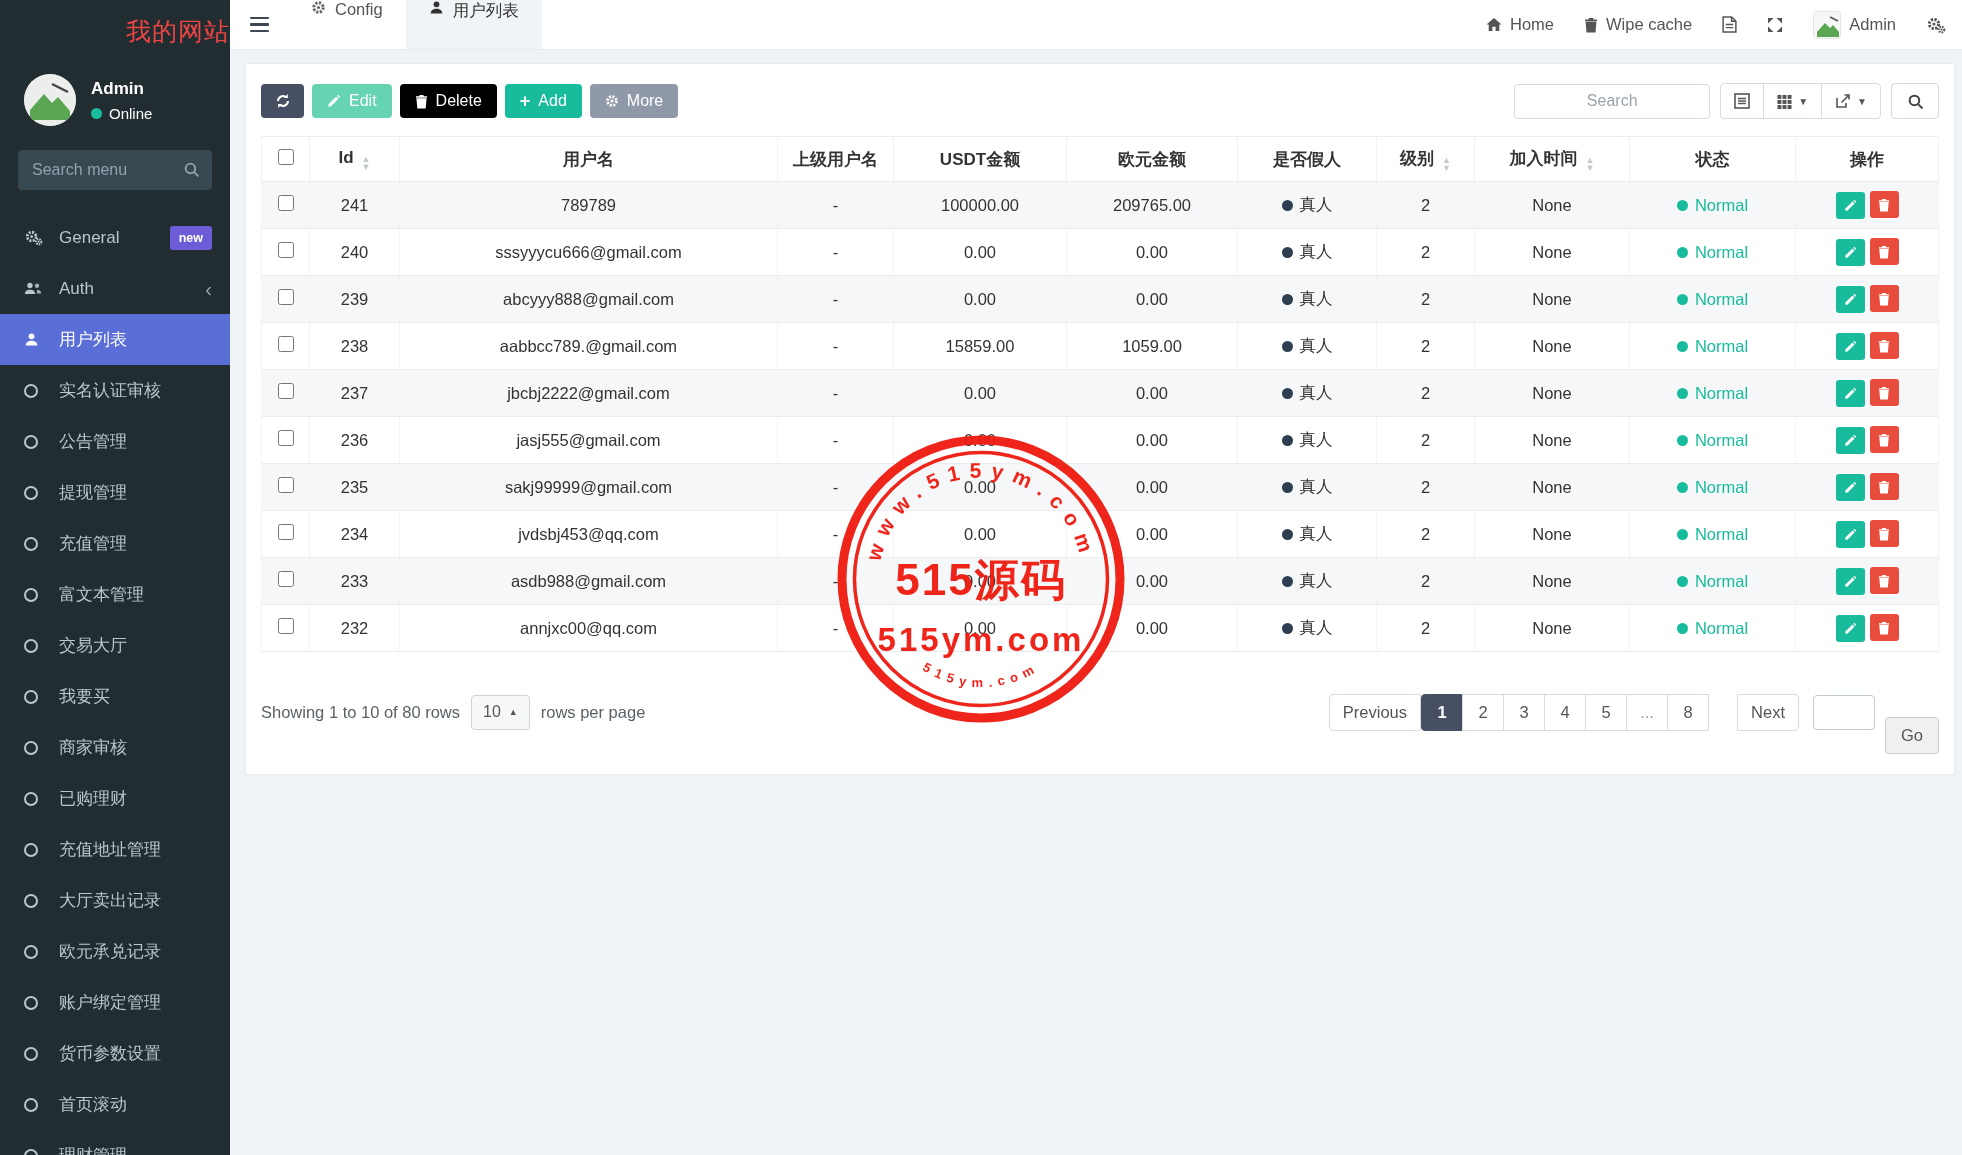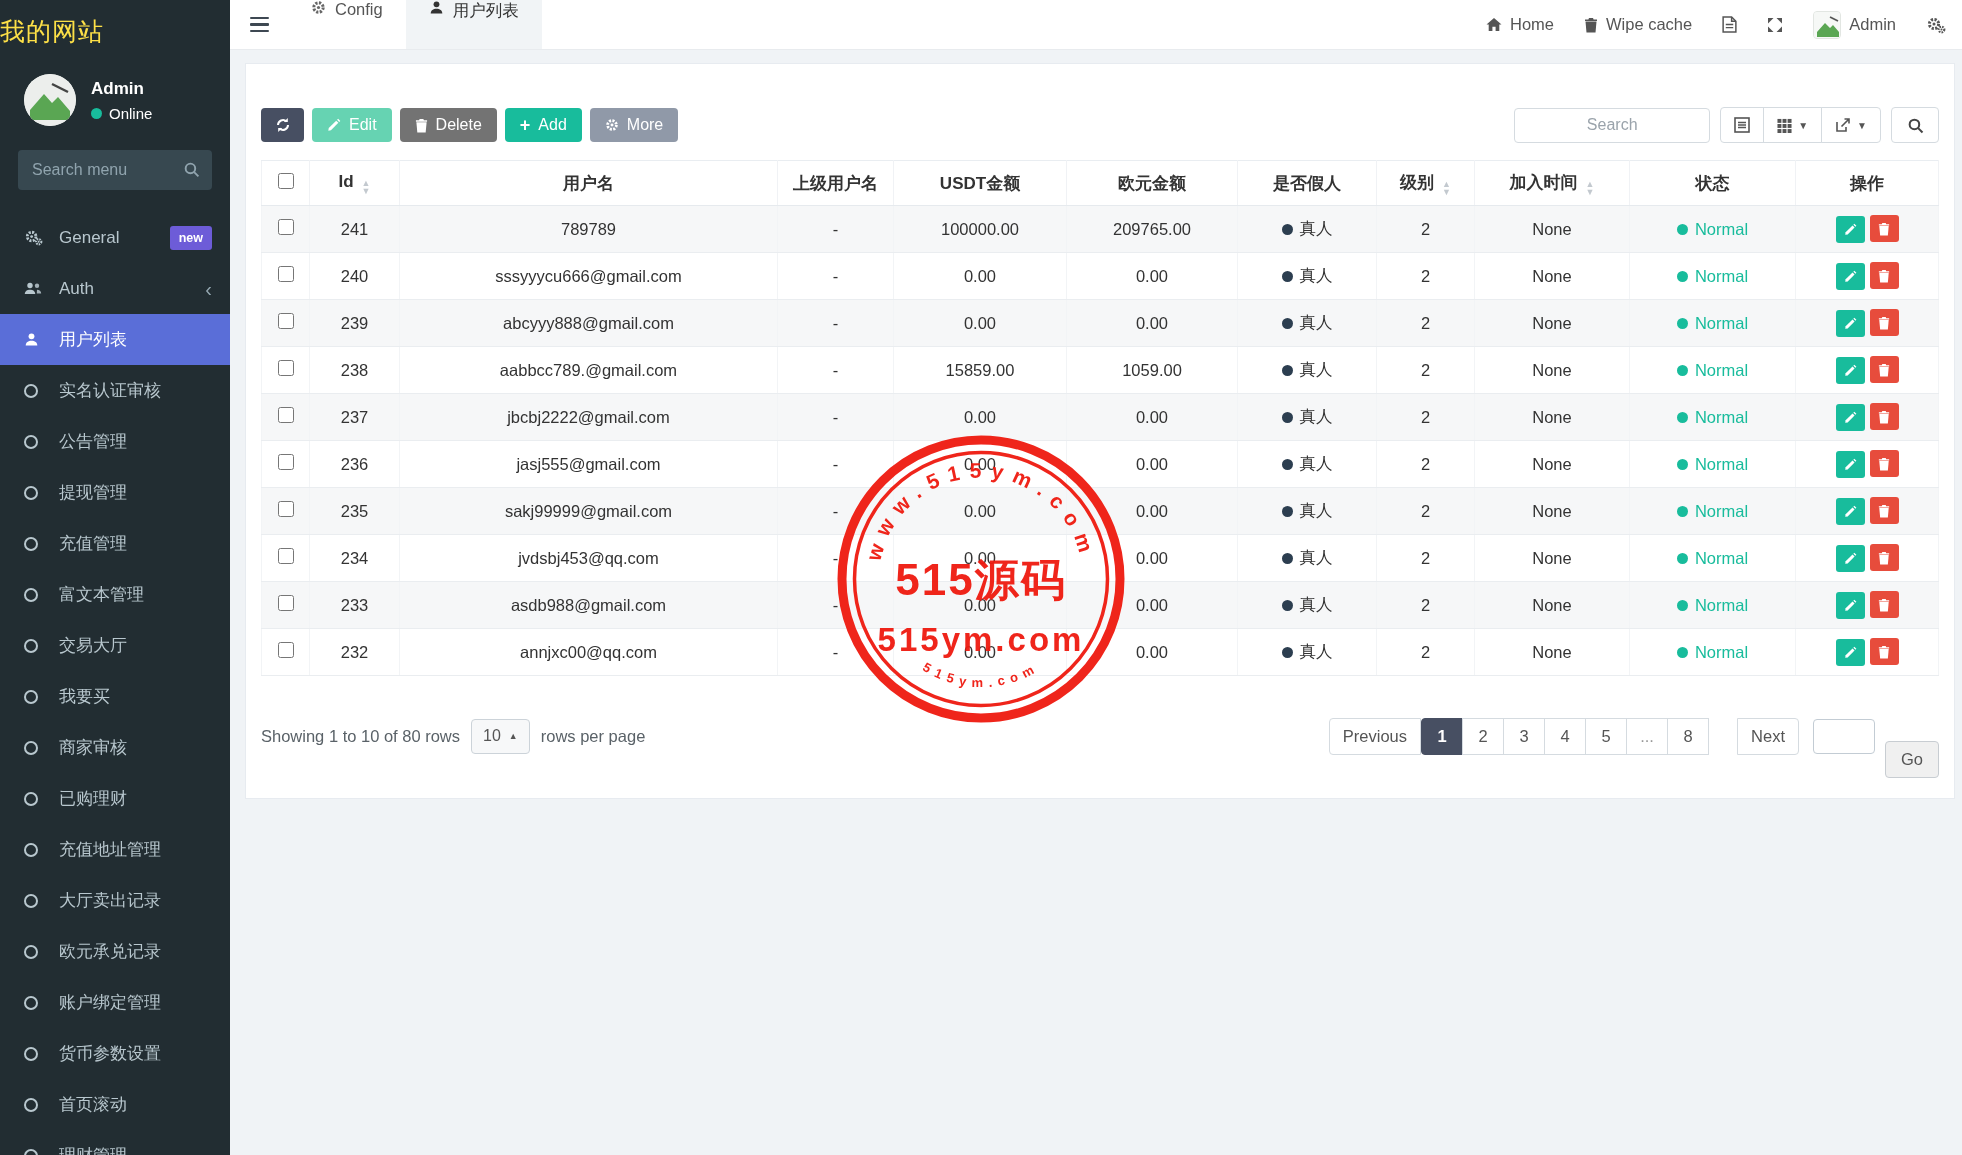--- a/index.html
+++ b/index.html
@@ -4,21 +4,21 @@
 <style>
   * { box-sizing: border-box; }
   html,body { margin:0; padding:0; }
   body {
     width:1962px; height:1155px; overflow:hidden;
     font-family:"Liberation Sans","DejaVu Sans",sans-serif;
     background:#f0f3f6; display:flex; position:relative;
   }
   
   .sidebar { width:230px; flex-shrink:0; background:#222d32; color:#b8c7ce; height:1155px; }
-  .brand { height:62px; line-height:62px; text-align:left; color:#fde047; font-size:25px; letter-spacing:1px; }
+  .brand { height:62px; line-height:62px; text-align:right; color:#ef4444; font-size:25px; letter-spacing:1px; }
   .user-panel { display:flex; align-items:center; gap:15px; padding:12px 20px 20px 24px; }
   .avatar { width:52px; height:52px; border-radius:50%; overflow:hidden; flex-shrink:0; background:#e9ede9; }
   .user-name { font-size:17px; font-weight:bold; color:#fff; margin-bottom:6px; }
   .user-status { font-size:15px; color:#fff; display:flex; align-items:center; gap:7px; }
   .dot { display:inline-block; width:11px; height:11px; border-radius:50%; }
   .dot-green { background:#18bc9c; }
   .dot-dark { background:#2c3e50; }
   .search-menu { margin:4px 18px 22px; position:relative; }
   .search-menu input {
     width:100%; height:40px; background:#374850; border:none; border-radius:4px;
@@ -40,25 +40,25 @@
   .hamburger { width:58px; display:flex; flex-direction:column; justify-content:center; align-items:center; gap:4px; cursor:pointer; }
   .hamburger i { display:block; width:19px; height:2.5px; background:#3e4852; border-radius:1px; }
   .nav-tab { display:flex; align-items:flex-start; gap:9px; padding:0 23px; font-size:16.5px; color:#555; cursor:pointer; }
   .nav-tab.active { background:#f1f4f6; color:#333; }
   .nav-right { margin-left:auto; display:flex; align-items:stretch; padding-right:14px; }
   .nav-item { display:flex; align-items:center; gap:8px; padding:0 15px; font-size:16.5px; color:#555; cursor:pointer; }
   .nav-avatar { width:28px; height:28px; border-radius:4px; overflow:hidden; background:#f4f6f4; border:1px solid #e2e6e2; }
   
   .content { flex:1; padding:13px 20px 0 15px; position:relative; }
   .panel { background:#fff; border:1px solid #e7ebf0; padding:15px 15px 20px; }
-  .toolbar { display:flex; align-items:center; margin:28px 0 17px; }
+  .toolbar { display:flex; align-items:center; margin:4px 0 17px; }
   .btn { height:34px; border:none; border-radius:4px; color:#fff; font-size:16px; display:inline-flex; align-items:center; gap:8px; padding:0 15px; margin-right:8px; cursor:pointer; font-family:inherit; }
   .btn-refresh { background:#474f62; width:43px; justify-content:center; padding:0; }
   .btn-edit   { background:#66d3b2; }
-  .btn-delete { background:#737373; }
+  .btn-delete { background:#000000; }
   .btn-add    { background:#18bc9c; }
   .btn-more   { background:#9099a8; }
   .toolbar-right { margin-left:auto; display:flex; align-items:center; }
   .search-input { width:196px; height:35px; border:1px solid #d5dbe0; border-radius:4px; padding:0 13px; font-size:16px; color:#333; margin-right:10px; outline:none; font-family:inherit;text-align:center; }
   .search-input::placeholder { color:#9aa3ab; }
   .btn-group { display:flex; }
   .btn-ghost { height:36px; background:#fff; border:1px solid #d5dbe0; color:#555; display:inline-flex; align-items:center; gap:6px; padding:0 13px; margin-left:-1px; cursor:pointer; }
   .btn-group .btn-ghost:first-child { border-radius:4px 0 0 4px; margin-left:0; }
   .btn-group .btn-ghost:last-child { border-radius:0 4px 4px 0; }
   .btn-search-sep { margin-left:10px; border-radius:4px !important; width:48px; justify-content:center; padding:0; }

